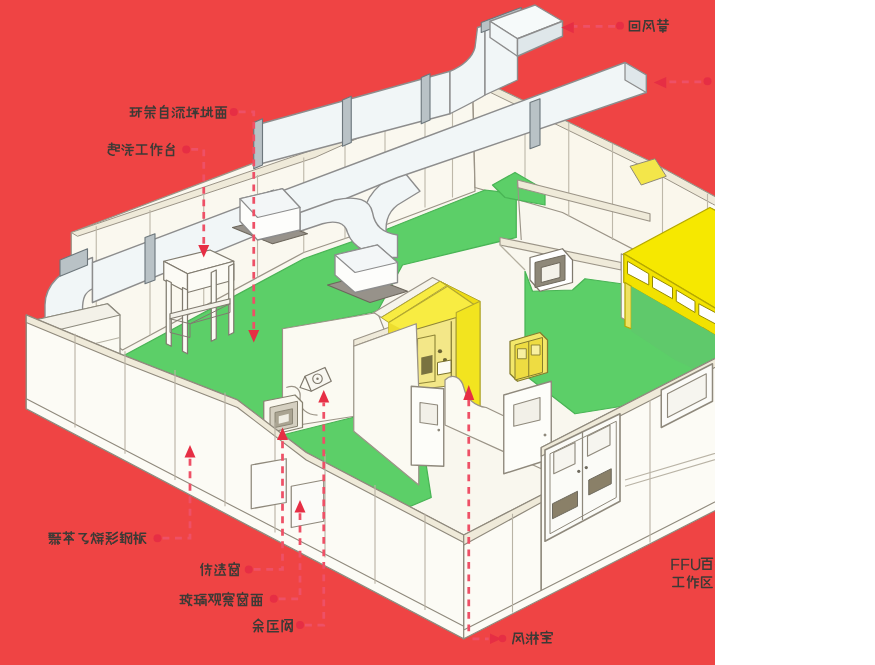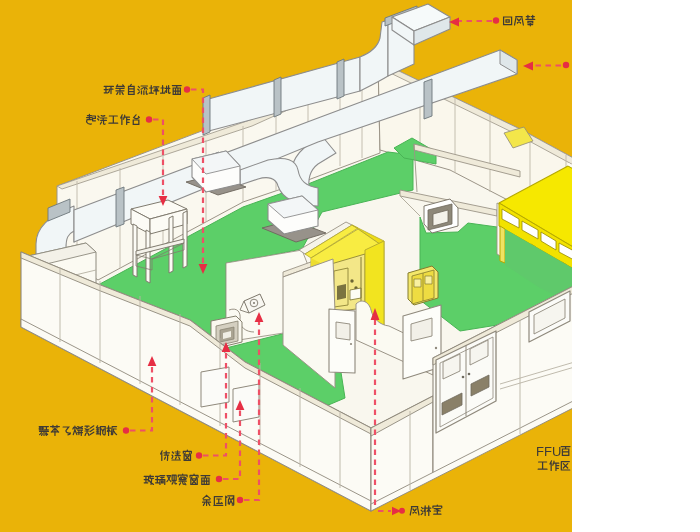--- a/index.html
+++ b/index.html
@@ -1,16 +1,16 @@
 <!DOCTYPE html>
 <html><head>
 <meta charset="utf-8">
 <style>
   html,body{margin:0;padding:0;background:#ffffff;}
-  #stage{position:relative;width:572px;height:532px;background:#eab308;overflow:hidden;
+  #stage{position:relative;width:572px;height:532px;background:#ef4444;overflow:hidden;
          font-family:"Liberation Sans", sans-serif;}
   svg{position:absolute;left:0;top:0;}
 </style>
 </head>
 <body>
 <div id="stage">
 <svg width="700" height="532" viewBox="0 0 700 532">
 
 <defs>
 <g id="hz-hui" fill="none">

